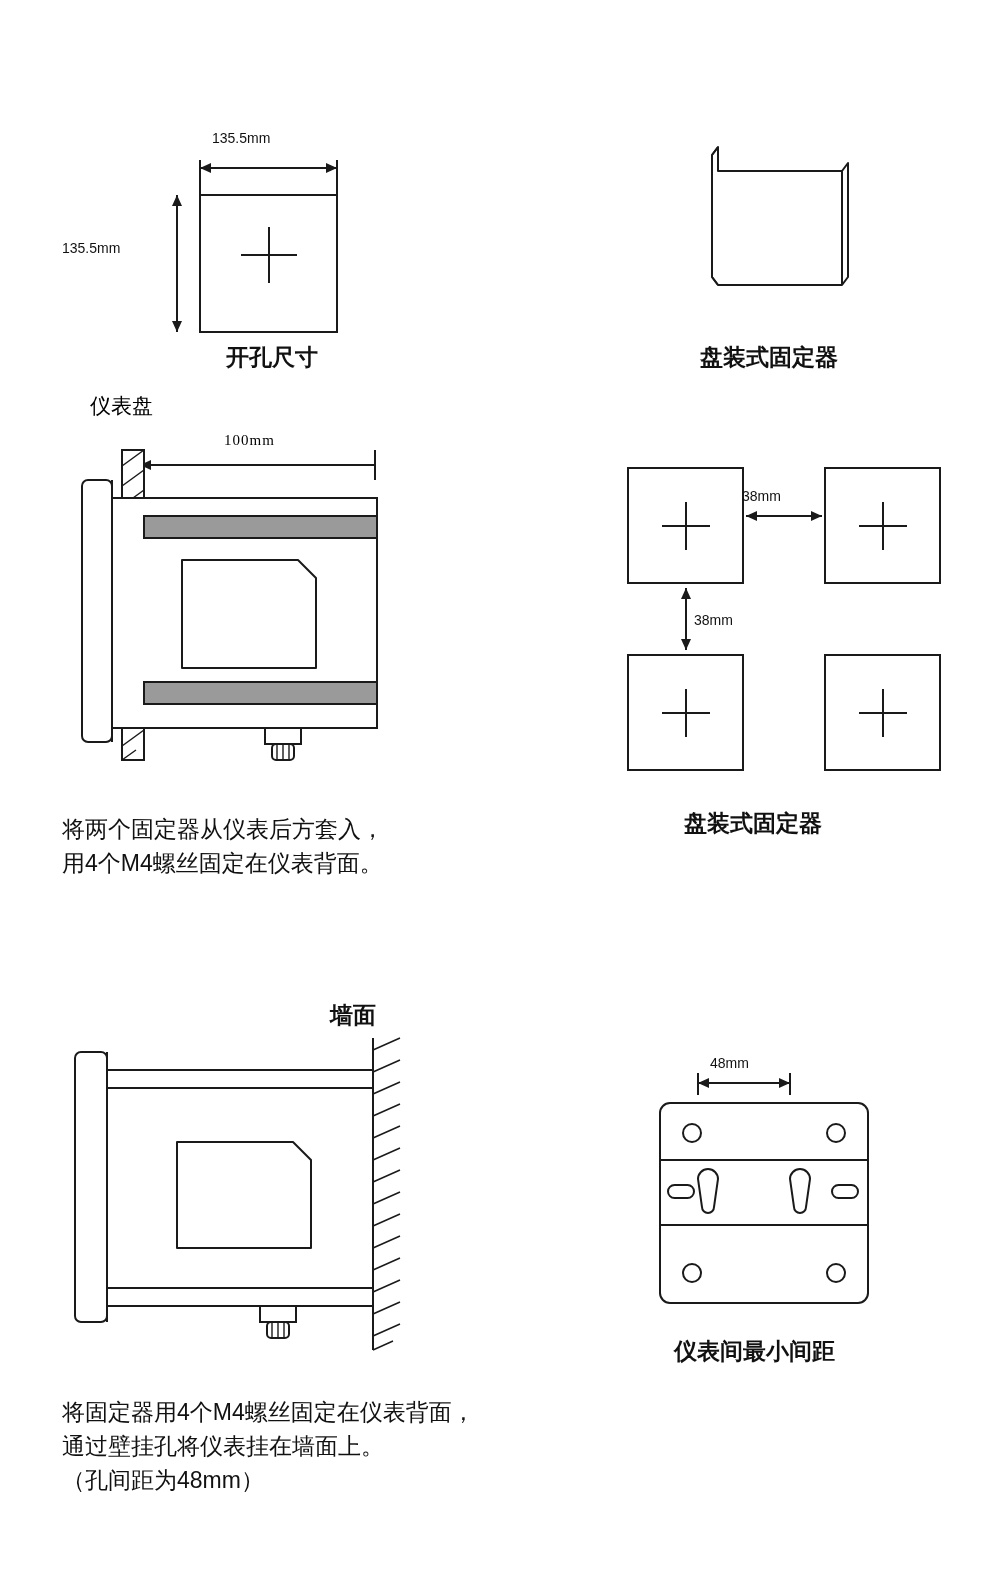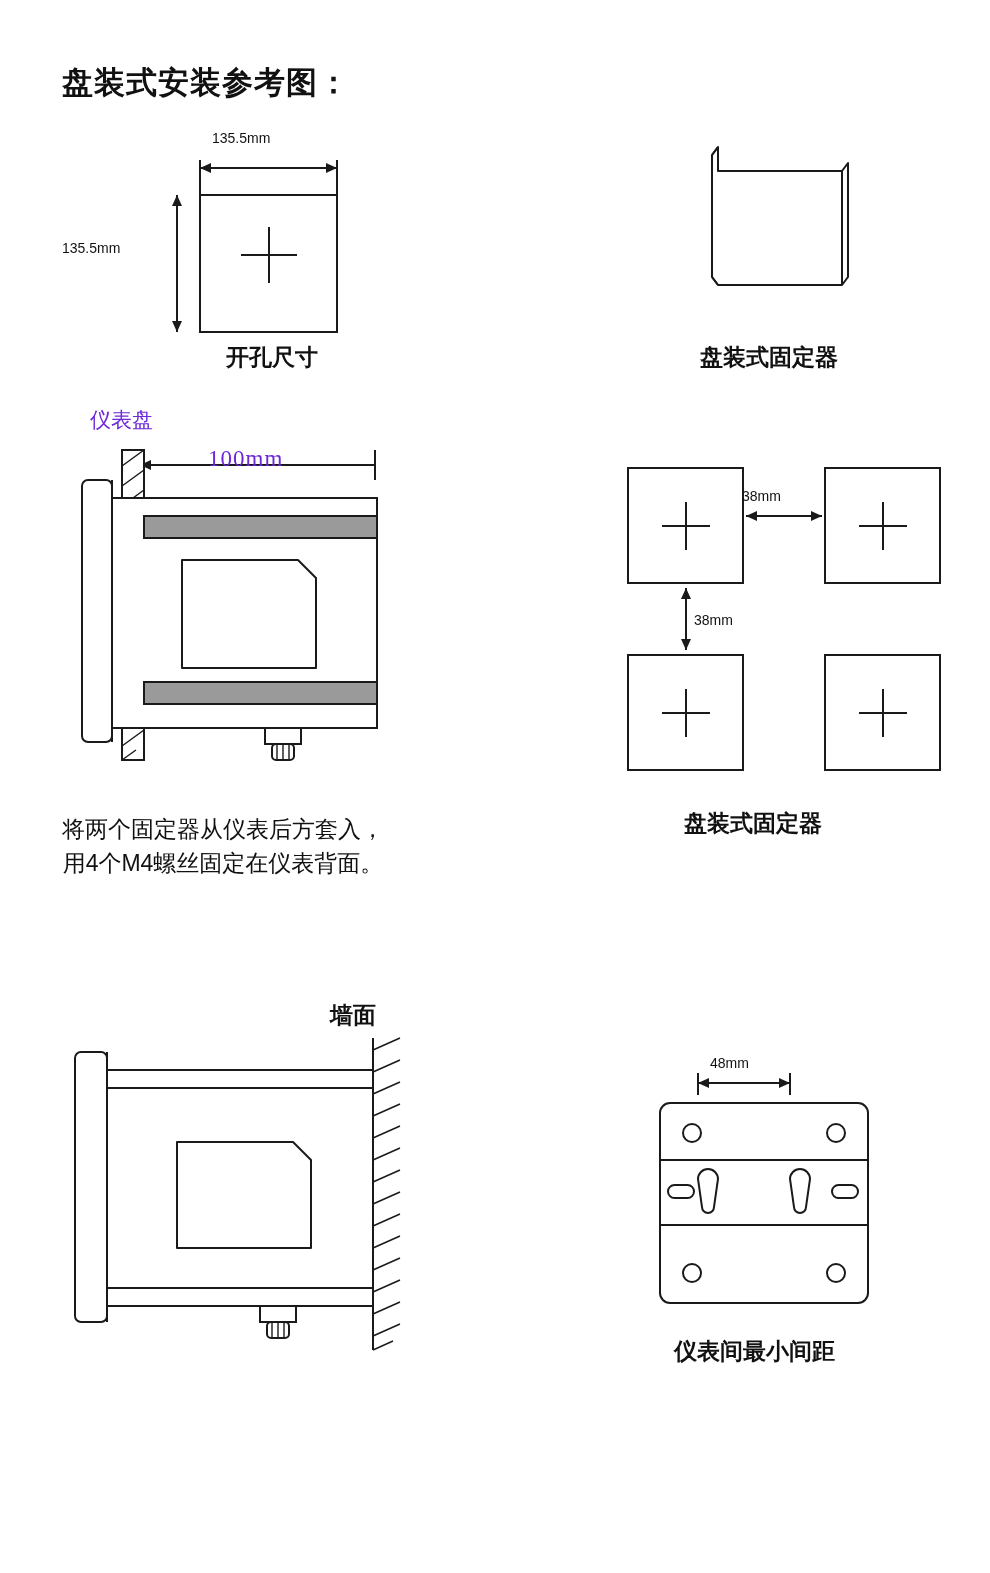--- a/index.html
+++ b/index.html
@@ -38,41 +38,39 @@
   }
   .label-dim {
     position: absolute;
     font-size: 14px;
     color: #111;
     white-space: nowrap;
   }
   .label-plain {
     position: absolute;
     font-size: 21px;
-    color: #6d28d9;
+    color: #000000;
     white-space: nowrap;
     font-family: "Liberation Serif", serif;
-    margin-top: 14px;
   }
   .note {
     position: absolute;
     font-size: 23px;
     line-height: 34px;
     color: #111;
     white-space: pre-line;
   }
   svg { display: block; }
   .fig { position: absolute; }
 </style>
 </head>
 <body>
 
 <div class="page">
 
-  <div class="section-title" style="left:62px; top:62px;">盘装式安装参考图：</div>
 
   <div class="fig" style="left:55px; top:120px;">
     <svg width="340" height="230" viewBox="0 0 340 230">
 
       <line x1="145" y1="48" x2="282" y2="48" stroke="#1a1a1a" stroke-width="2"></line>
       <polygon points="145,48 156,43 156,53" fill="#1a1a1a"></polygon>
       <polygon points="282,48 271,43 271,53" fill="#1a1a1a"></polygon>
 
       <line x1="145" y1="40" x2="145" y2="80" stroke="#1a1a1a" stroke-width="2"></line>
       <line x1="282" y1="40" x2="282" y2="80" stroke="#1a1a1a" stroke-width="2"></line>
@@ -142,23 +140,23 @@
 
       <path d="M 122 140 L 238 140 L 256 158 L 256 248 L 122 248 Z" fill="#ffffff" stroke="#1a1a1a" stroke-width="2" stroke-linejoin="round"></path>
 
       <rect x="205" y="308" width="36" height="16" fill="#ffffff" stroke="#1a1a1a" stroke-width="2"></rect>
       <rect x="212" y="324" width="22" height="16" rx="4" fill="#ffffff" stroke="#1a1a1a" stroke-width="2"></rect>
       <line x1="217" y1="324" x2="217" y2="340" stroke="#1a1a1a" stroke-width="1.4"></line>
       <line x1="223" y1="324" x2="223" y2="340" stroke="#1a1a1a" stroke-width="1.4"></line>
       <line x1="229" y1="324" x2="229" y2="340" stroke="#1a1a1a" stroke-width="1.4"></line>
     </svg>
   </div>
-  <div class="label-plain" style="left:208px; top:432px; font-size:23px; letter-spacing:1px;">100mm</div>
-
-  <div class="note" style="left:62px; top:812px;text-align:center;">将两个固定器从仪表后方套入，
+  <div class="label-plain" style="left:224px; top:432px; font-size:15px; letter-spacing:1px;">100mm</div>
+
+  <div class="note" style="left:62px; top:812px;">将两个固定器从仪表后方套入，
 用4个M4螺丝固定在仪表背面。</div>
 
   <div class="fig" style="left:600px; top:450px;">
     <svg width="360" height="340" viewBox="0 0 360 340">
 
       <rect x="28" y="18" width="115" height="115" fill="#ffffff" stroke="#1a1a1a" stroke-width="2"></rect>
       <line x1="62" y1="76" x2="110" y2="76" stroke="#1a1a1a" stroke-width="2"></line>
       <line x1="86" y1="52" x2="86" y2="100" stroke="#1a1a1a" stroke-width="2"></line>
 
       <rect x="225" y="18" width="115" height="115" fill="#ffffff" stroke="#1a1a1a" stroke-width="2"></rect>
@@ -221,20 +219,23 @@
       <path d="M 122 112 L 238 112 L 256 130 L 256 218 L 122 218 Z" fill="#ffffff" stroke="#1a1a1a" stroke-width="2" stroke-linejoin="round"></path>
 
       <rect x="205" y="276" width="36" height="16" fill="#ffffff" stroke="#1a1a1a" stroke-width="2"></rect>
       <rect x="212" y="292" width="22" height="16" rx="4" fill="#ffffff" stroke="#1a1a1a" stroke-width="2"></rect>
       <line x1="217" y1="292" x2="217" y2="308" stroke="#1a1a1a" stroke-width="1.4"></line>
       <line x1="223" y1="292" x2="223" y2="308" stroke="#1a1a1a" stroke-width="1.4"></line>
       <line x1="229" y1="292" x2="229" y2="308" stroke="#1a1a1a" stroke-width="1.4"></line>
     </svg>
   </div>
 
+  <div class="note" style="left:62px; top:1395px;">将固定器用4个M4螺丝固定在仪表背面，
+通过壁挂孔将仪表挂在墙面上。
+（孔间距为48mm）</div>
 
   <div class="fig" style="left:620px; top:1055px;">
     <svg width="290" height="260" viewBox="0 0 290 260">
 
       <line x1="78" y1="28" x2="170" y2="28" stroke="#1a1a1a" stroke-width="2"></line>
       <polygon points="78,28 89,23 89,33" fill="#1a1a1a"></polygon>
       <polygon points="170,28 159,23 159,33" fill="#1a1a1a"></polygon>
       <line x1="78" y1="18" x2="78" y2="40" stroke="#1a1a1a" stroke-width="2"></line>
       <line x1="170" y1="18" x2="170" y2="40" stroke="#1a1a1a" stroke-width="2"></line>
 

